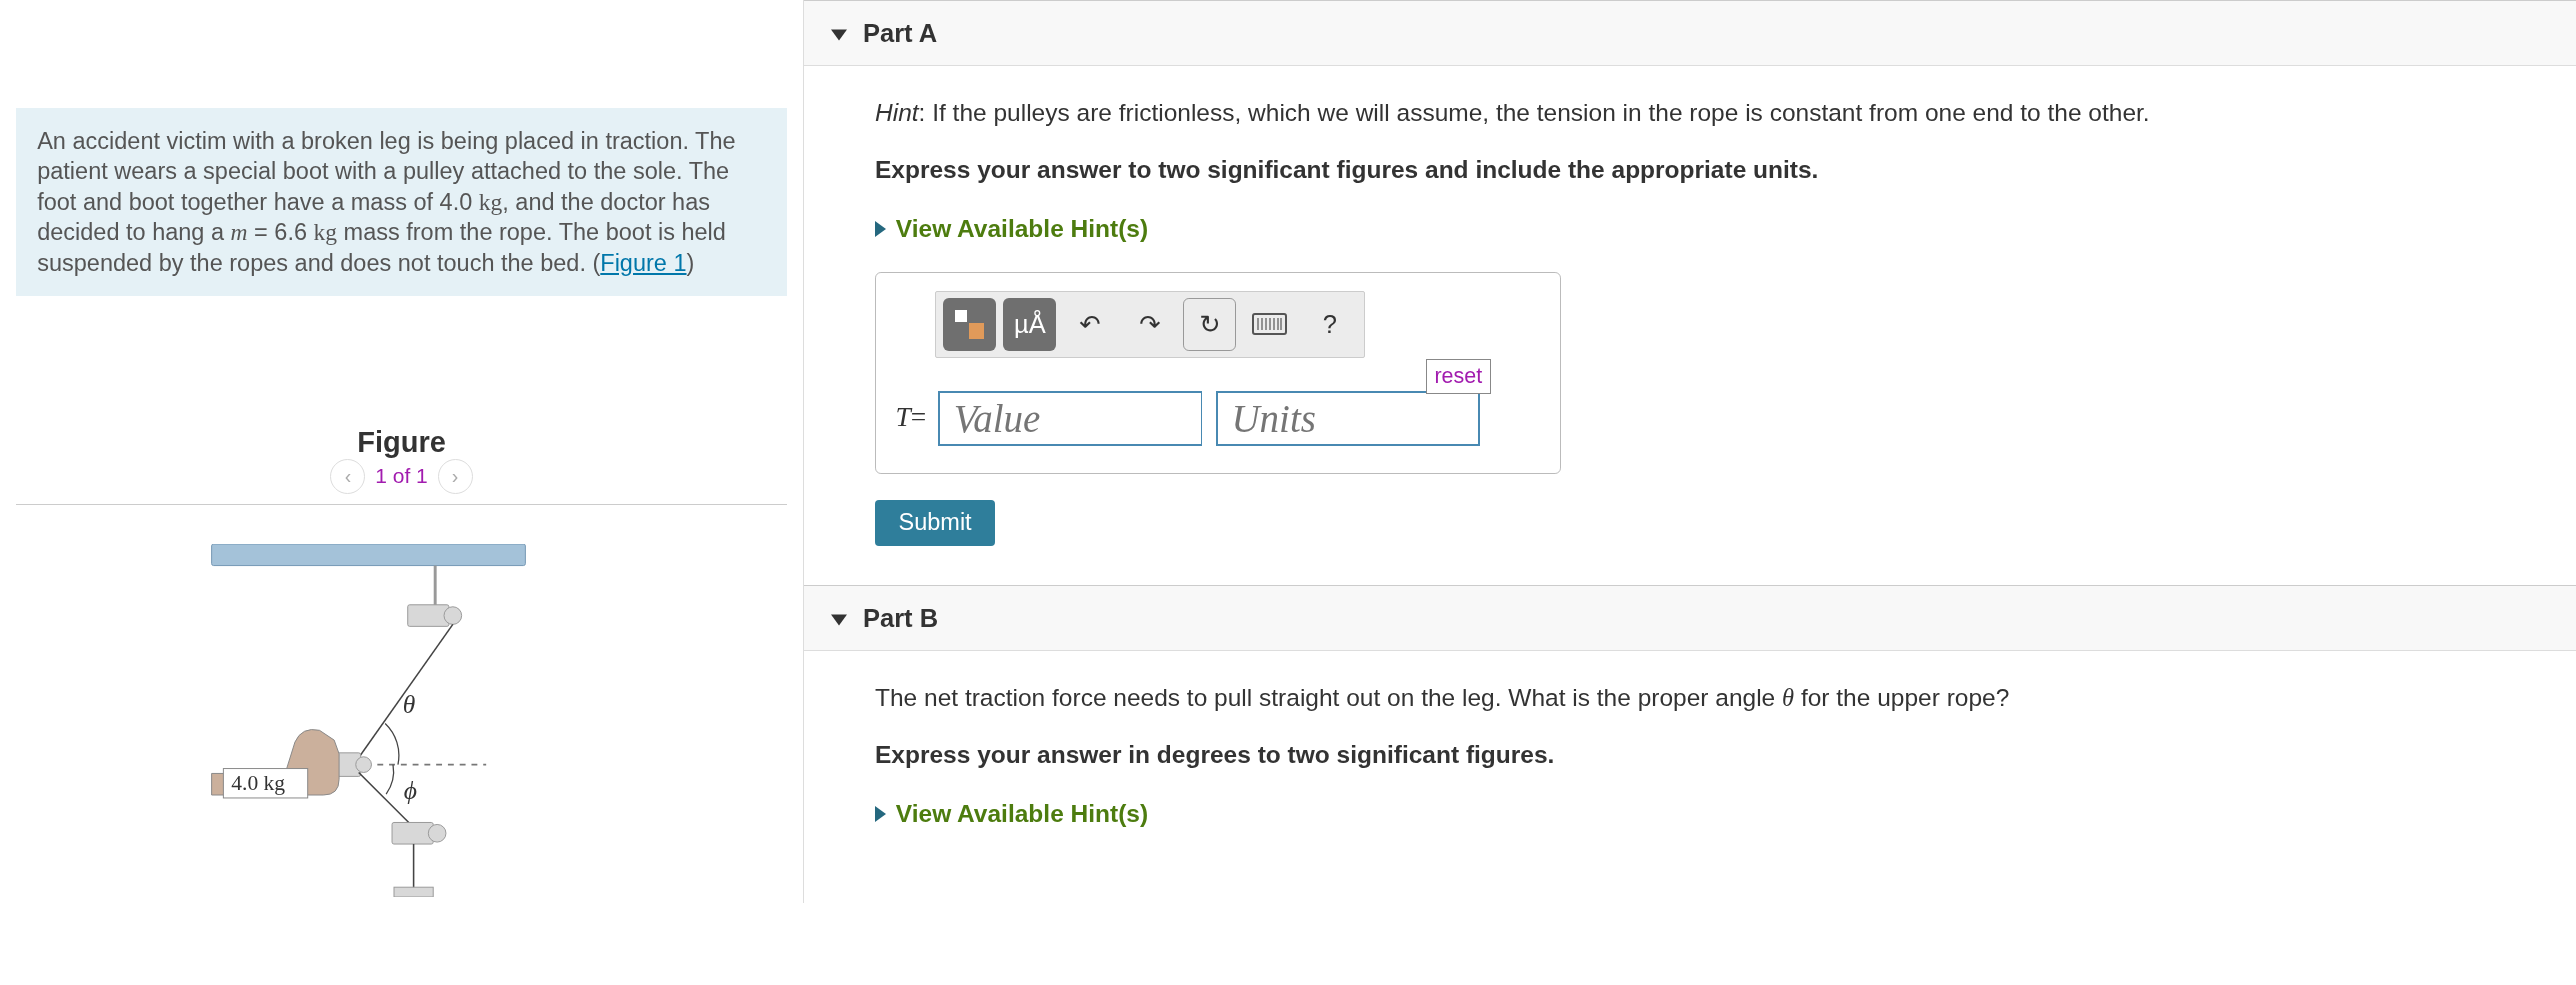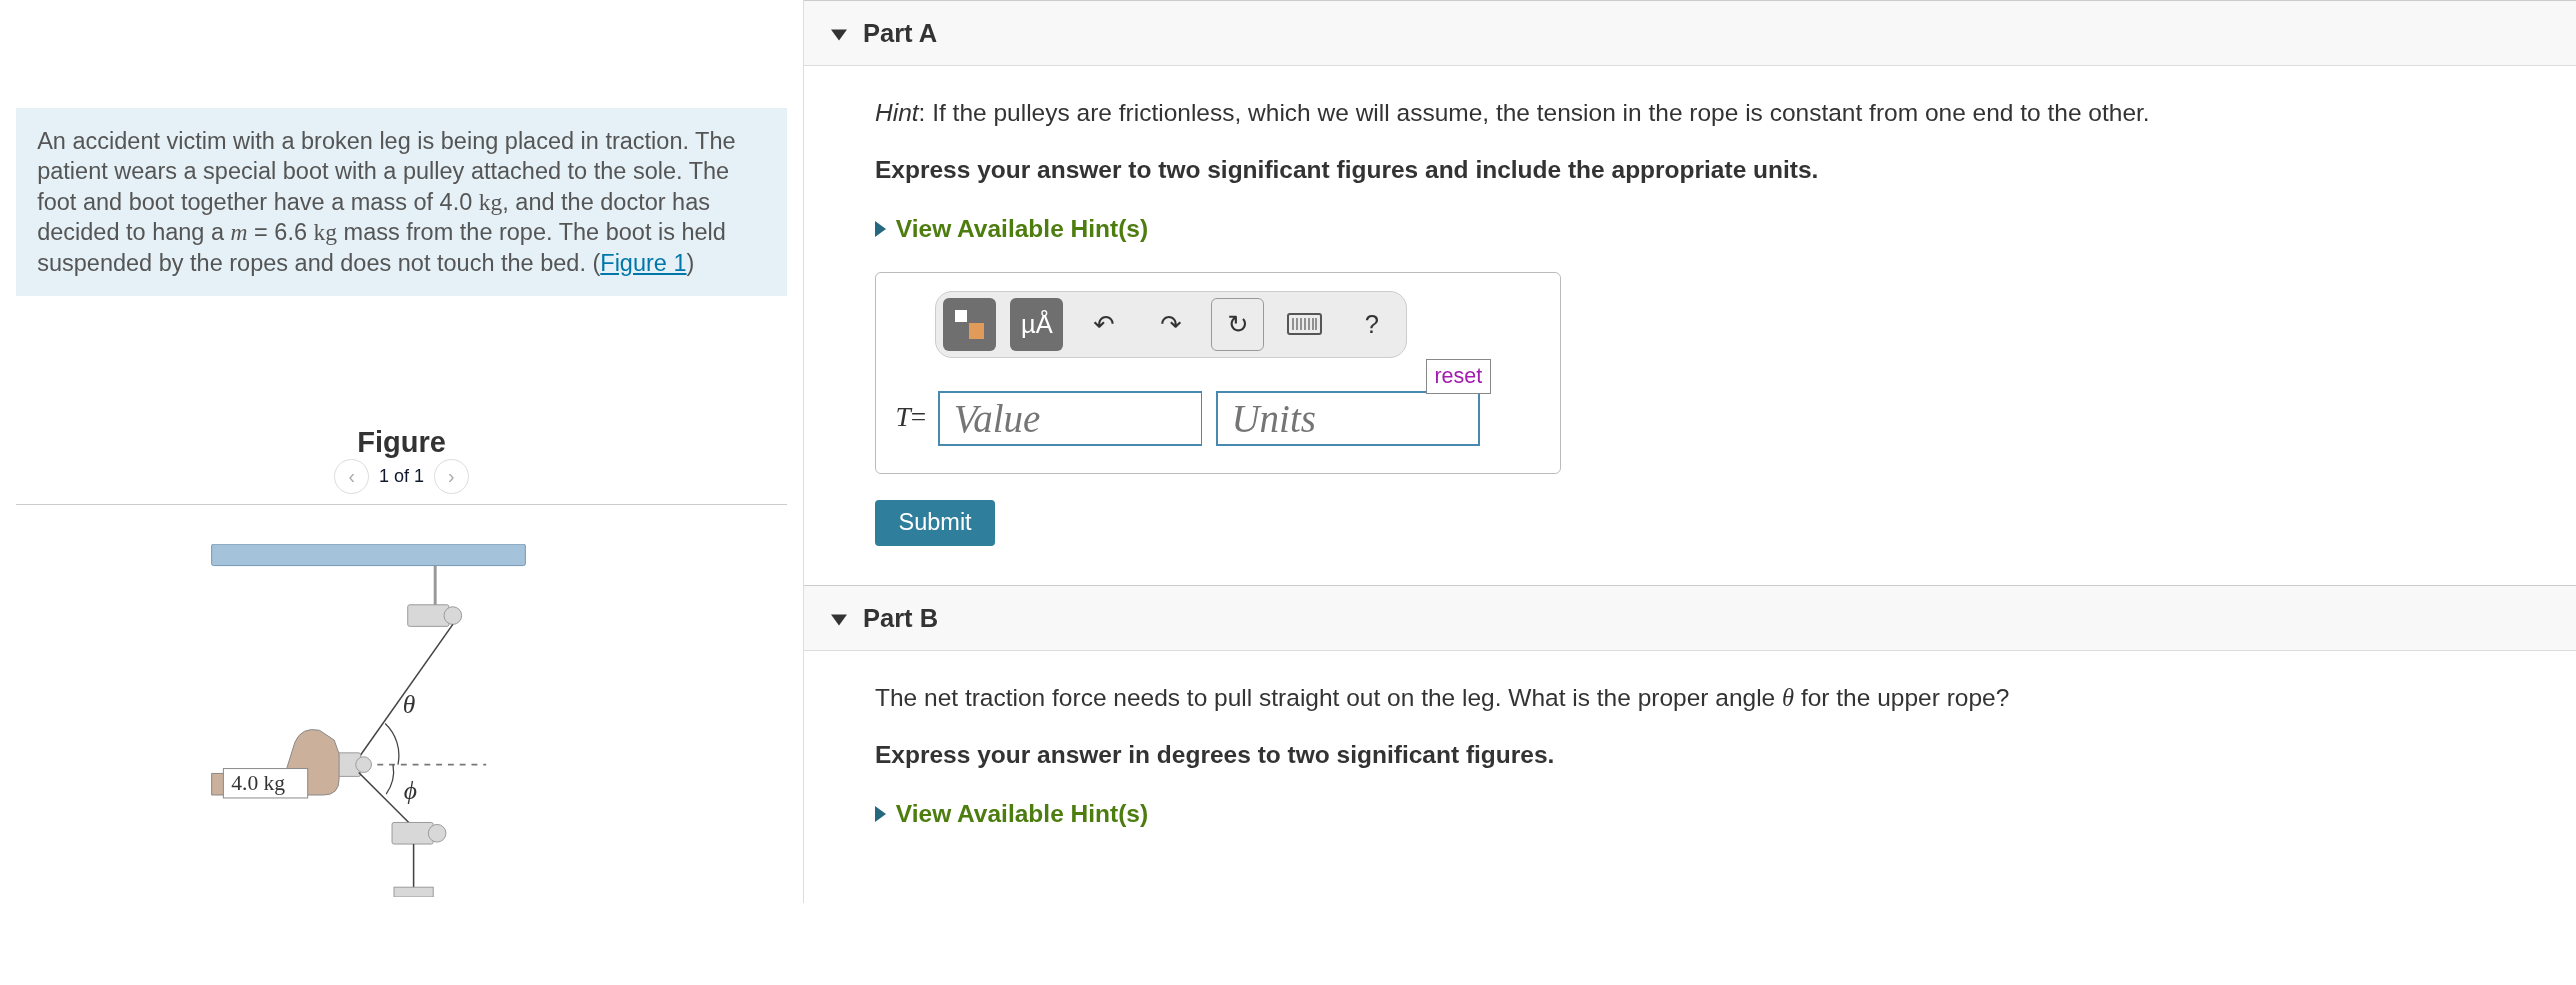--- a/index.html
+++ b/index.html
@@ -51,21 +51,21 @@
   .nav-btn {
     width: 35px; height: 35px;
     border: 1px solid #ddd;
     border-radius: 50%;
     display: flex; align-items: center; justify-content: center;
     color: #aaa;
     background: #fff;
     cursor: pointer;
     font-size: 19.6px;
   }
-  .fig-counter { color: #0f172a; font-size: 18px; }
+  .fig-counter { color: #a21caf; font-size: 21px; }
 
   .figure-body {
     padding: 39px 0 0 176px;
   }
   .overhead-bar { fill: #a4c2d9; stroke: #7497b4; }
   .leg-fill { fill: #cbb09c; stroke: #888; }
   .pulley-fill { fill: #d8d8d8; stroke: #999; }
   .rope { stroke: #444; stroke-width: 1.6; fill: none; }
 
   
@@ -135,24 +135,24 @@
     margin-top: 25.5px;
     border: 1px solid #bbb;
     border-radius: 5.9px;
     width: 686px;
     padding: 17.6px 19.6px 27.4px 19.6px;
     position: relative;
   }
   .toolbar {
     display: flex;
     align-items: center;
-    gap: 14px;
+    gap: 7px;
     background: #ececec;
     border: 1px solid #ccc;
-    border-radius: 17px;
+    border-radius: 2px;
     padding: 5.9px 7.8px;
     margin-left: 39px;
     width: fit-content;
   }
   .tb-btn {
     width: 53px; height: 53px;
     display: flex; align-items: center; justify-content: center;
     border-radius: 5.9px;
     cursor: pointer;
     font-size: 25.5px;

